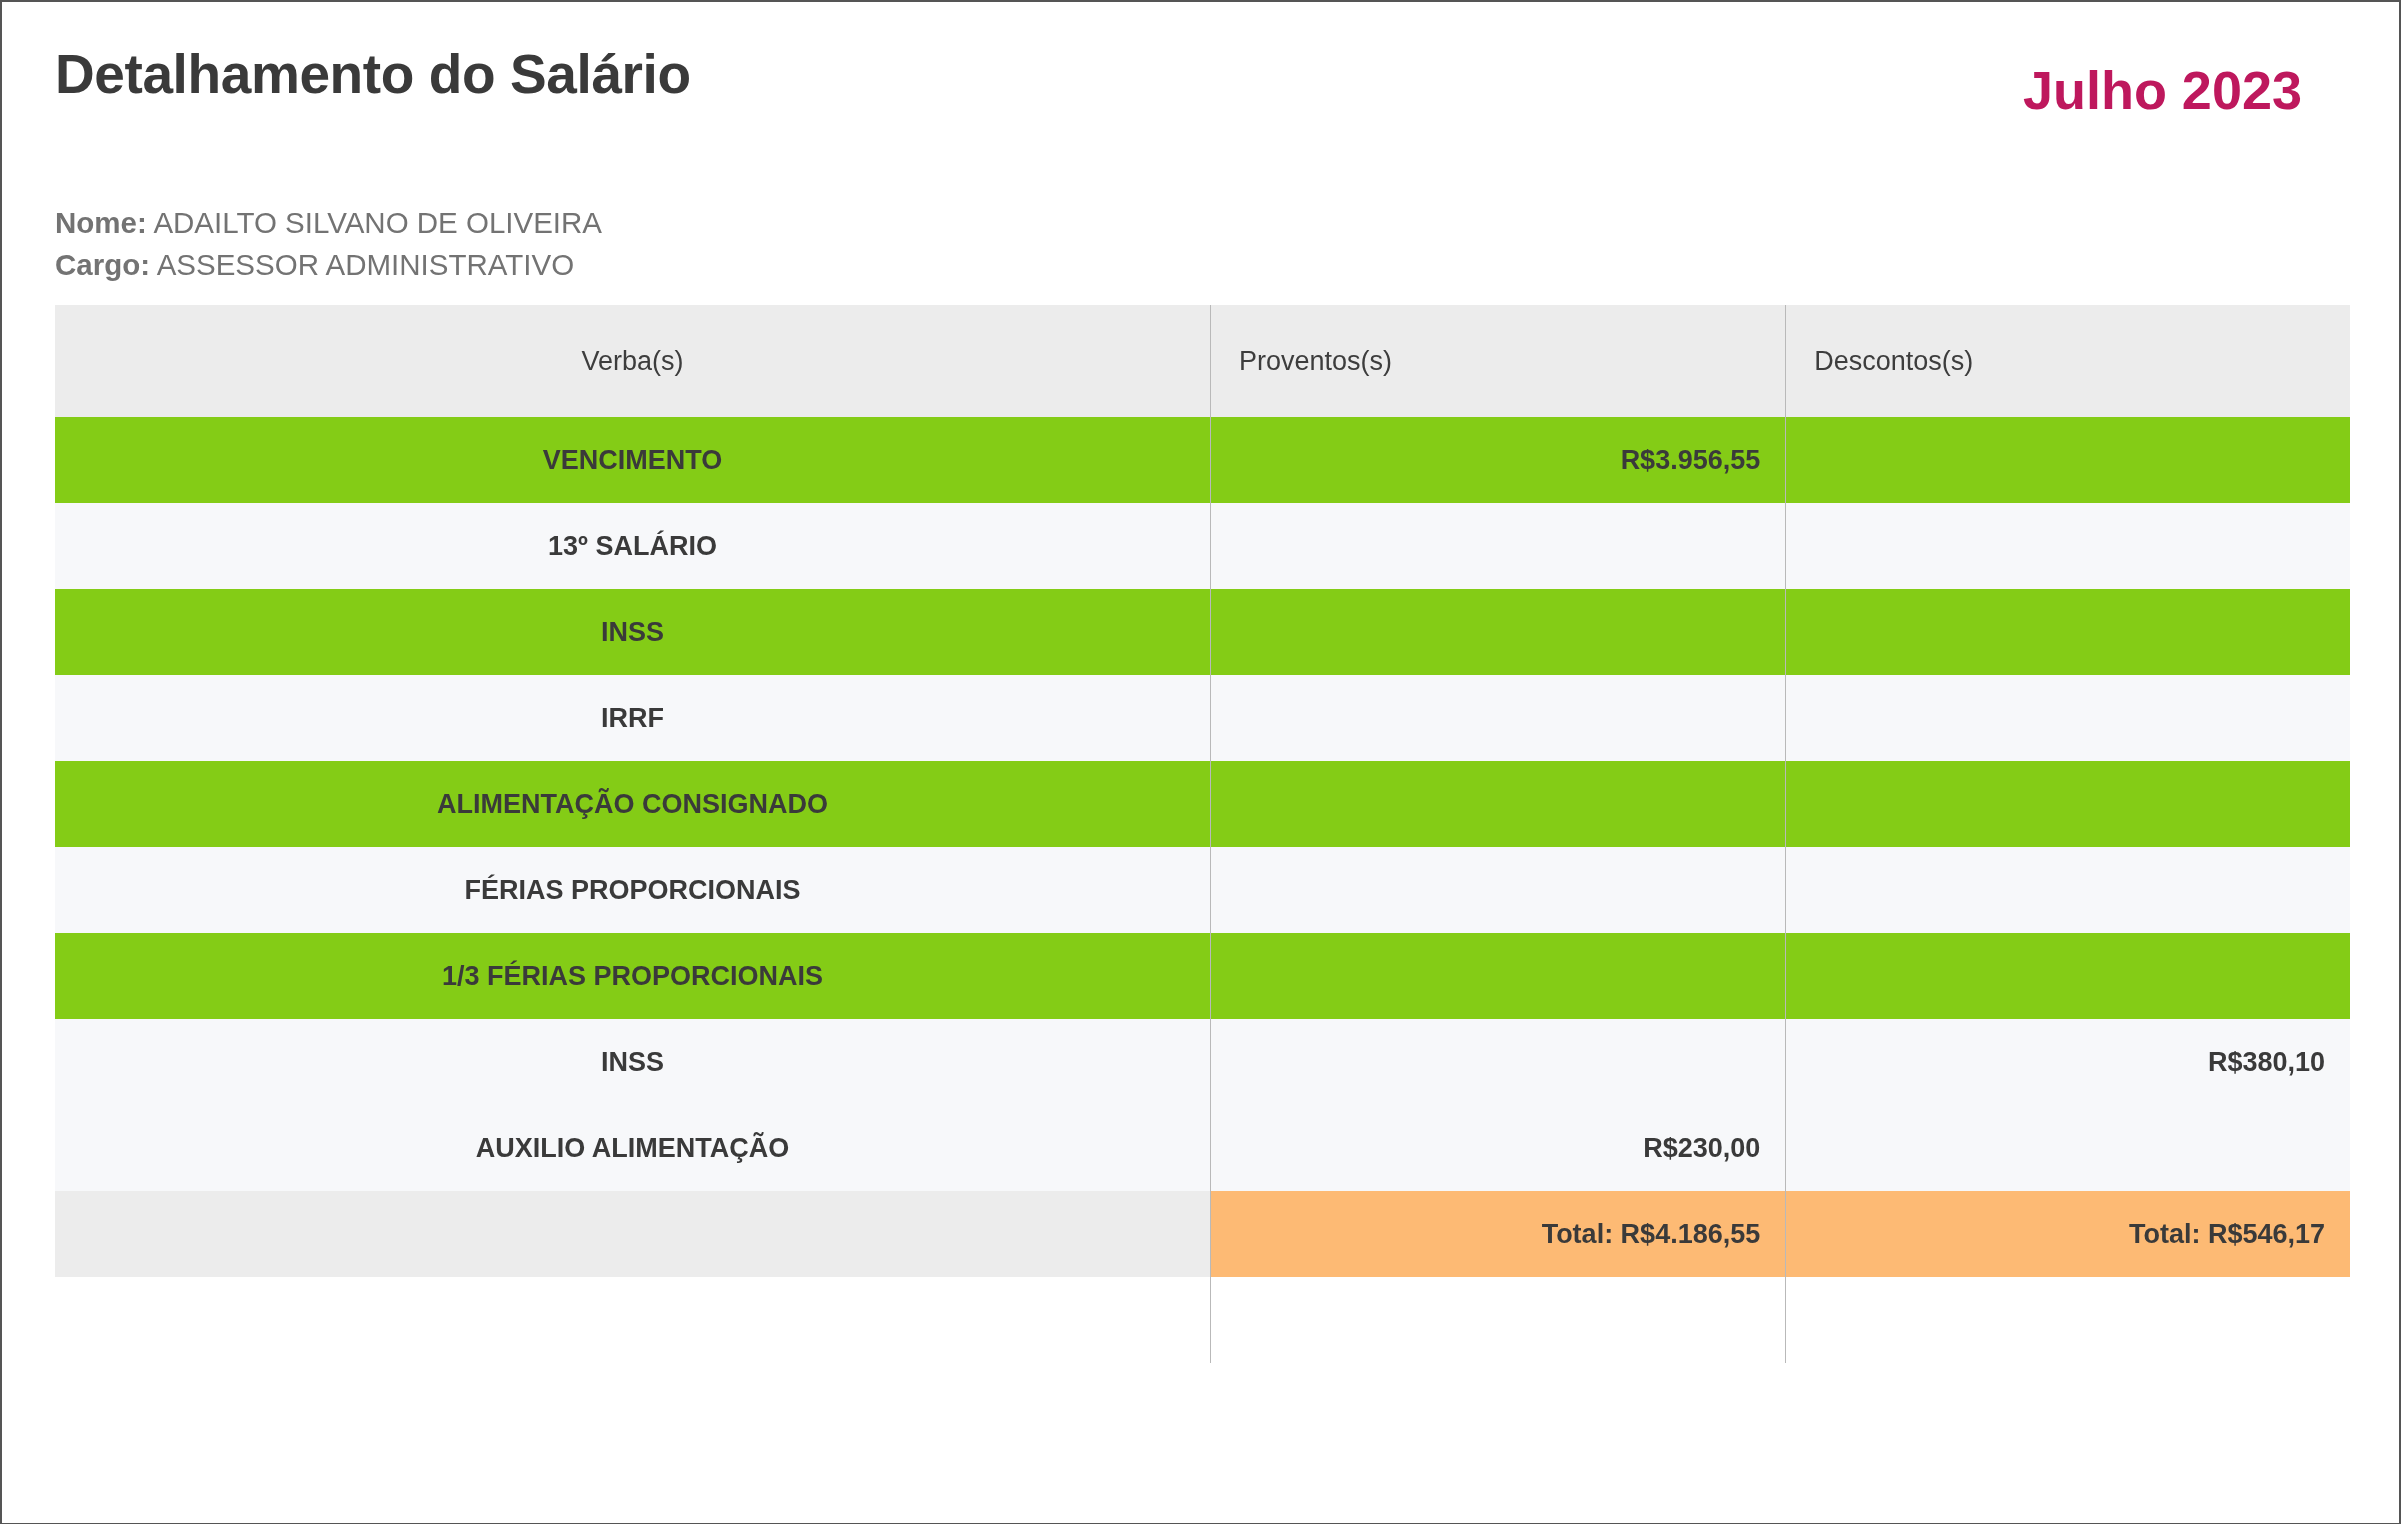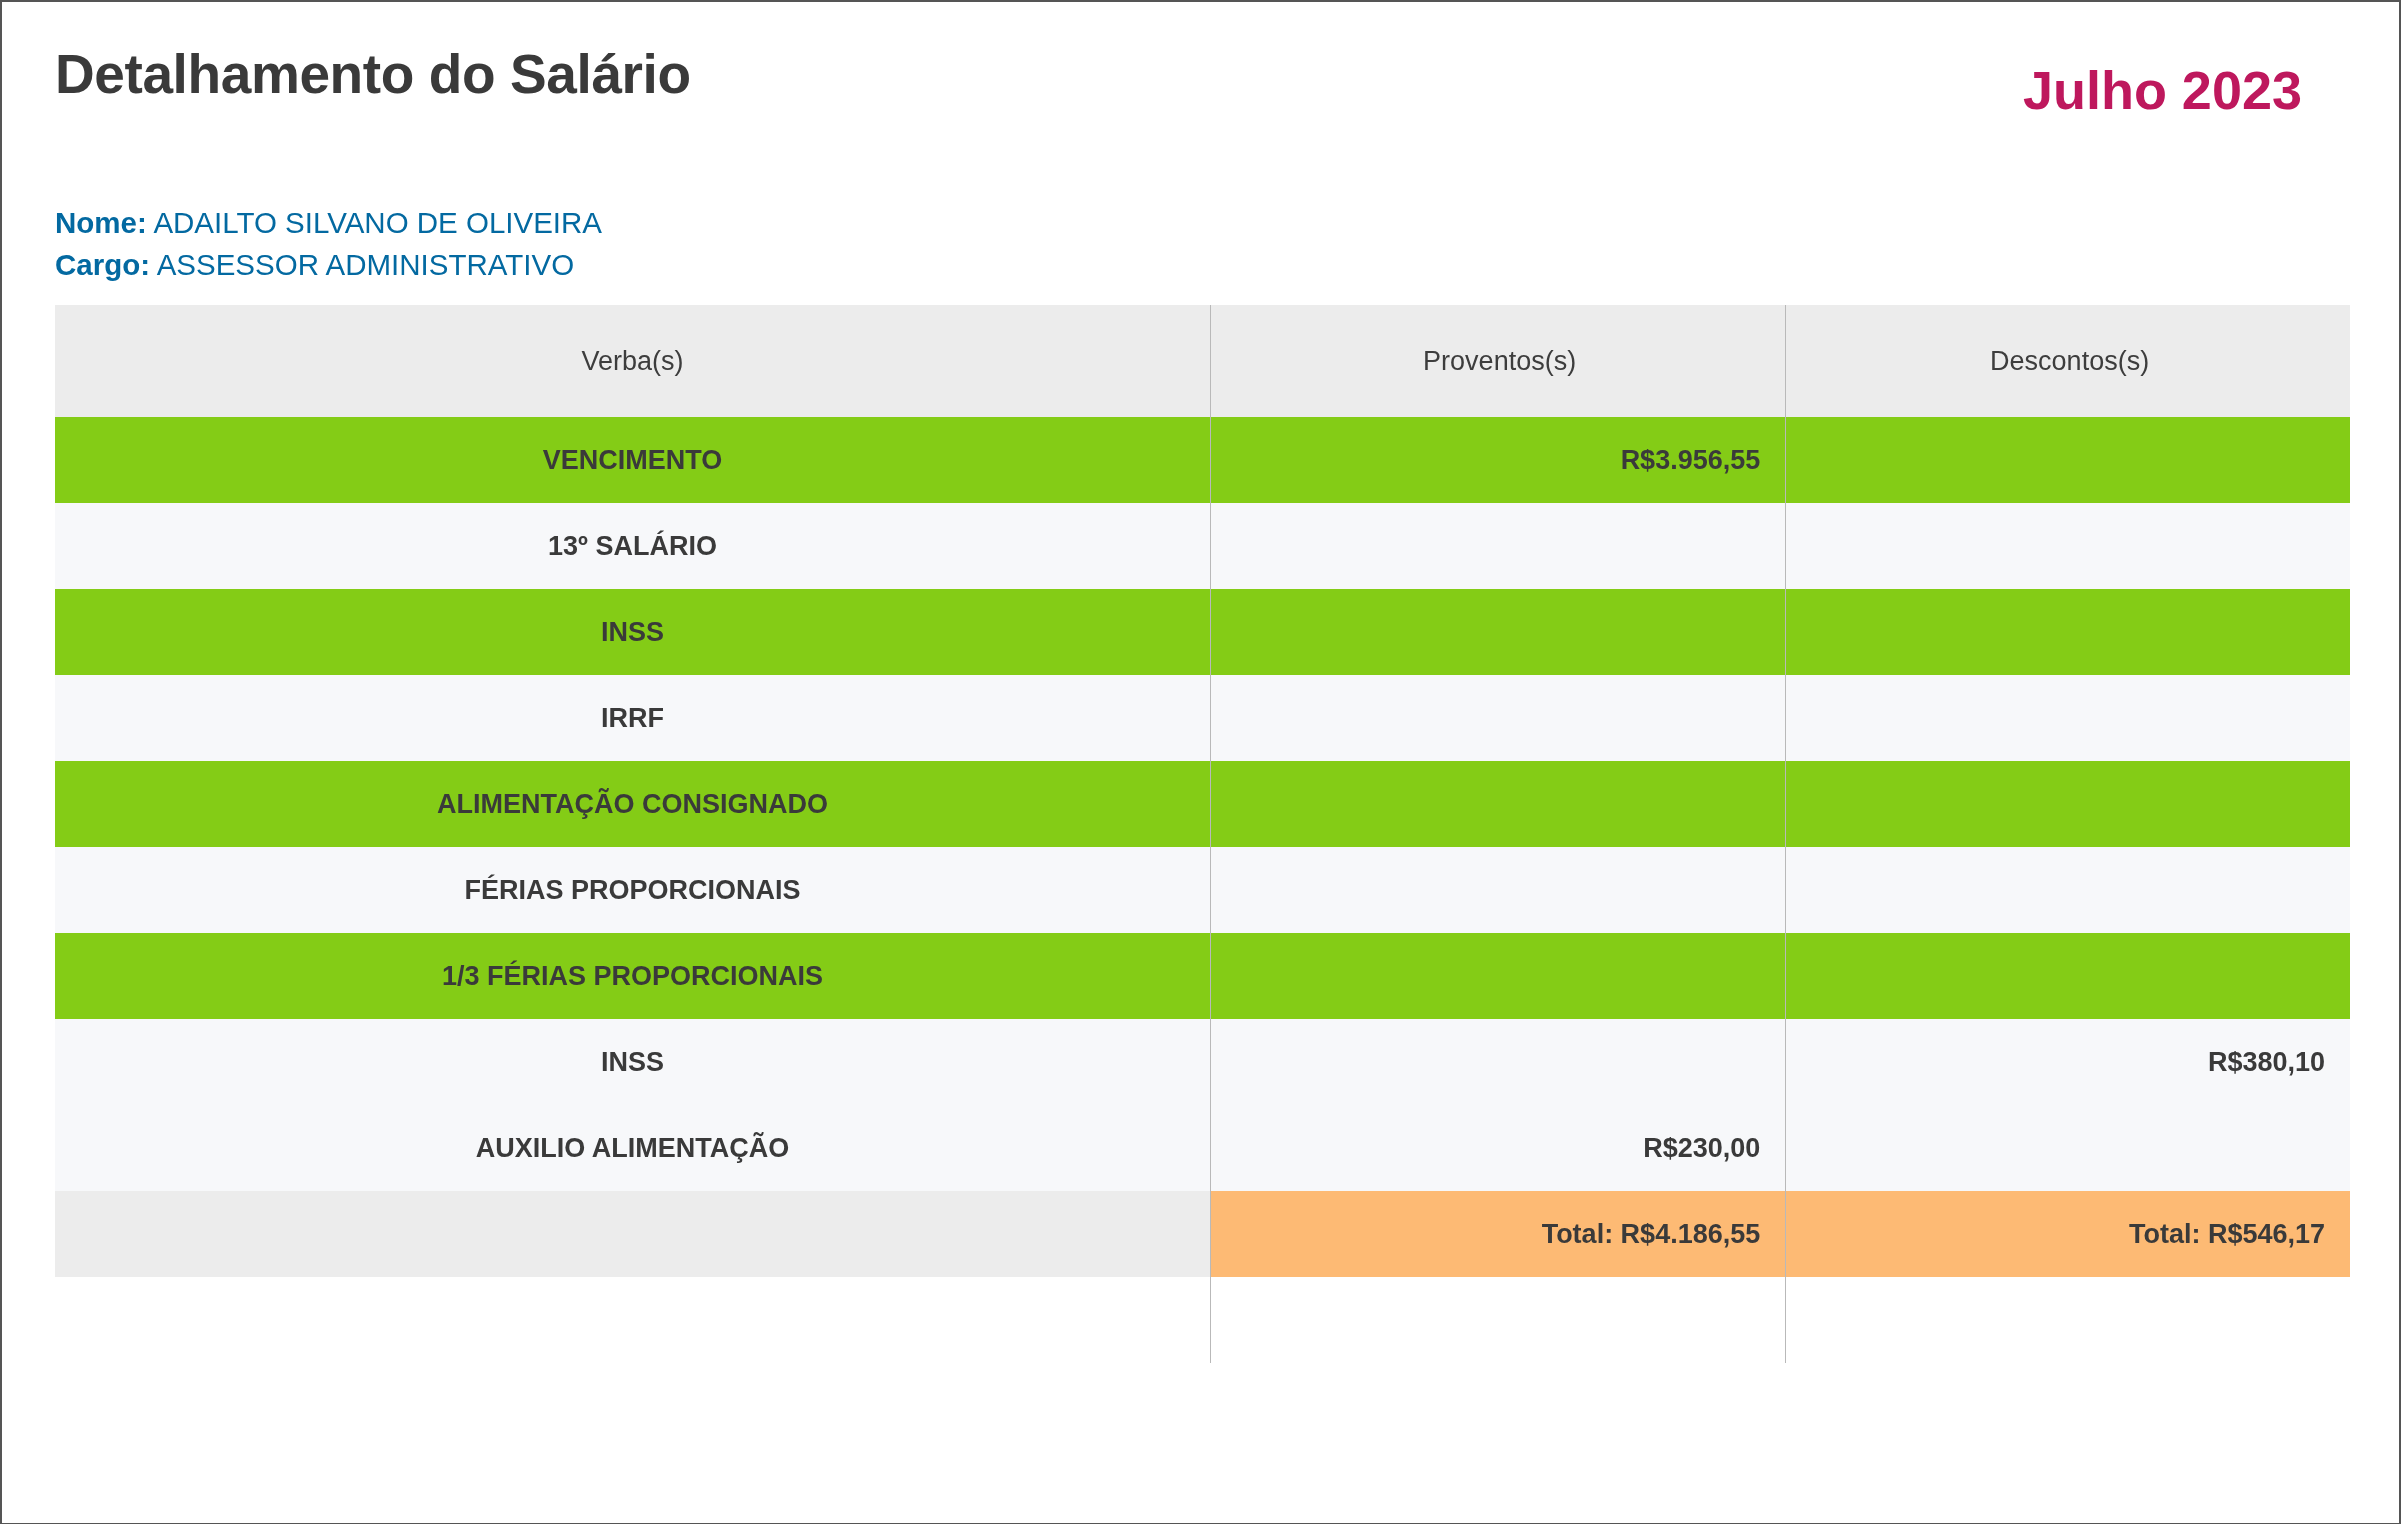--- a/index.html
+++ b/index.html
@@ -43,21 +43,21 @@
     font-size: 54px;
     font-weight: bold;
     color: #be185d;
     margin: 13.3px 44px 0 0;
   }
   .meta {
     margin-top: 81px;
   }
   .meta-line {
     font-size: 29.5px;
-    color: #0369a1;
+    color: #737373;
     line-height: 1.42;
     white-space: nowrap;
   }
   .meta-label {
     font-weight: bold;
   }
   .meta-value {
     font-weight: normal;
   }
   table.sal {
@@ -79,21 +79,21 @@
     padding: 0 25px;
     border-left: 1.5px solid #b9b9b9;
     border-right: 1.5px solid #b9b9b9;
     box-sizing: border-box;
   }
   table.sal thead th.col-verba {
     text-align: center;
     border-left: none;
   }
   table.sal thead th.col-num {
-    text-align: center;
+    text-align: left;
     padding-left: 28px;
   }
   table.sal thead th.col-desc {
     border-right: none;
   }
   table.sal tbody td {
     height: 86px;
     font-size: 27px;
     font-weight: bold;
     color: #3a3a3a;

